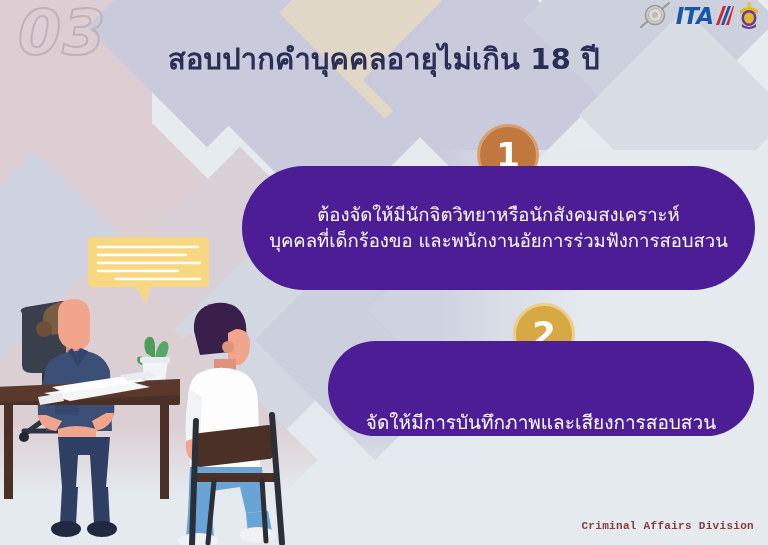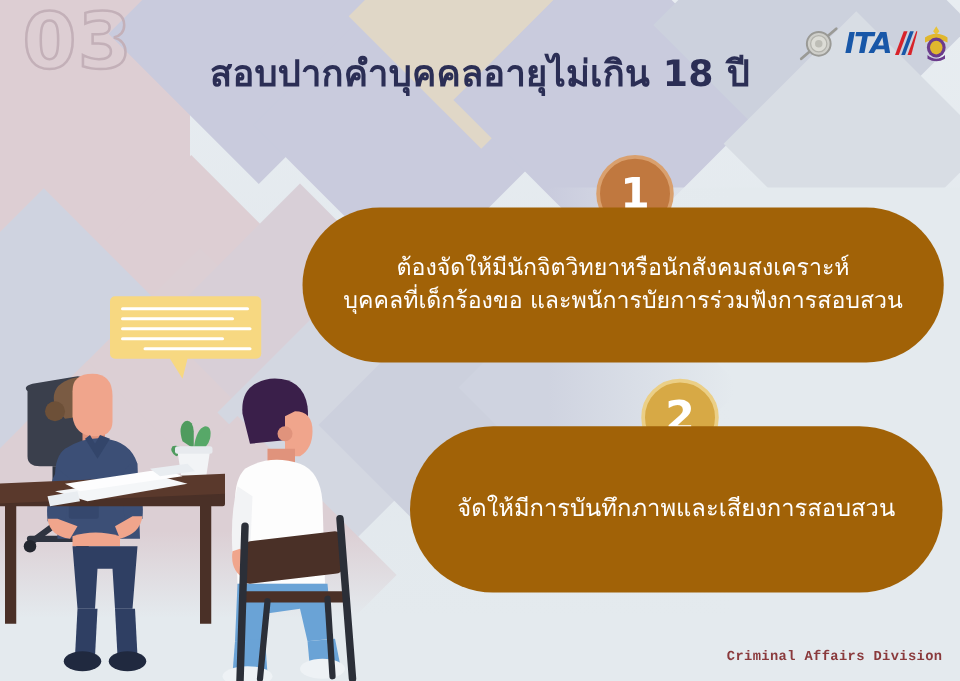--- a/index.html
+++ b/index.html
@@ -32,73 +32,74 @@
     position: absolute;
     left: 18px; top: 2px;
     font-size: 62px;
     font-weight: 700;
     letter-spacing: 1px;
     color: transparent;
     -webkit-text-stroke: 2px #c3b0b8;
     font-family: "DejaVu Sans", sans-serif;
     line-height: 1;
     user-select: none;
+    font-style: italic;
   }
 
   .title {
     position: absolute;
     left: 0; right: 0;
     top: 36px;
     text-align: center;
     font-size: 29px;
     font-weight: 700;
     color: #2b2e55;
     letter-spacing: .2px;
     white-space: nowrap;
   }
 
   
   .logo-strip {
     position: absolute;
-    right: 8px; top: 19px;
+    right: 8px; top: 0;
     height: 32px;
     display: flex;
-    align-items: center;
     gap: 4px;
   }
   .logo-ita {
     font-size: 23px;
     font-weight: 700;
     font-style: italic;
     color: #1857a8;
     letter-spacing: -1px;
     line-height: 1;
   }
 
   
   .card {
     position: absolute;
-    background: #a16207;
+    background: #4c1d95;
     border-radius: 70px;
     display: flex;
     align-items: center;
     justify-content: center;
     text-align: center;
     color: #ffffff;
     box-sizing: border-box;
   }
   .card-1 {
     left: 242px; top: 166px;
     width: 513px; height: 124px;
     padding: 0 20px;
   }
   .card-2 {
     left: 328px; top: 341px;
-    width: 426px; height: 133px;
+    width: 426px; height: 95px;
     padding: 0 20px;
+    align-items: flex-end;
   }
   .card-text {
     font-size: 18.5px;
     line-height: 1.42;
     font-weight: 400;
   }
   .card-2 .card-text { font-size: 19px; }
 
   .badge {
     position: absolute;
@@ -318,21 +319,21 @@
         <path d="M214 256 L208 318" stroke="#2b2f38" stroke-width="5" stroke-linecap="round" fill="none"></path>
         <path d="M262 254 L266 316" stroke="#2b2f38" stroke-width="5" stroke-linecap="round" fill="none"></path>
       </g>
     </svg>
   </div>
 
   <div class="badge badge-1">1</div>
   <div class="card card-1">
     <div class="card-text">
       <div>ต้องจัดให้มีนักจิตวิทยาหรือนักสังคมสงเคราะห์</div>
-      <div>บุคคลที่เด็กร้องขอ และพนัการบัยการร่วมฟังการสอบสวน</div>
+      <div>บุคคลที่เด็กร้องขอ และพนักงานอัยการร่วมฟังการสอบสวน</div>
     </div>
   </div>
 
   <div class="badge badge-2">2</div>
   <div class="card card-2">
     <div class="card-text">
       <div>จัดให้มีการบันทึกภาพและเสียงการสอบสวน</div>
     </div>
   </div>
 

